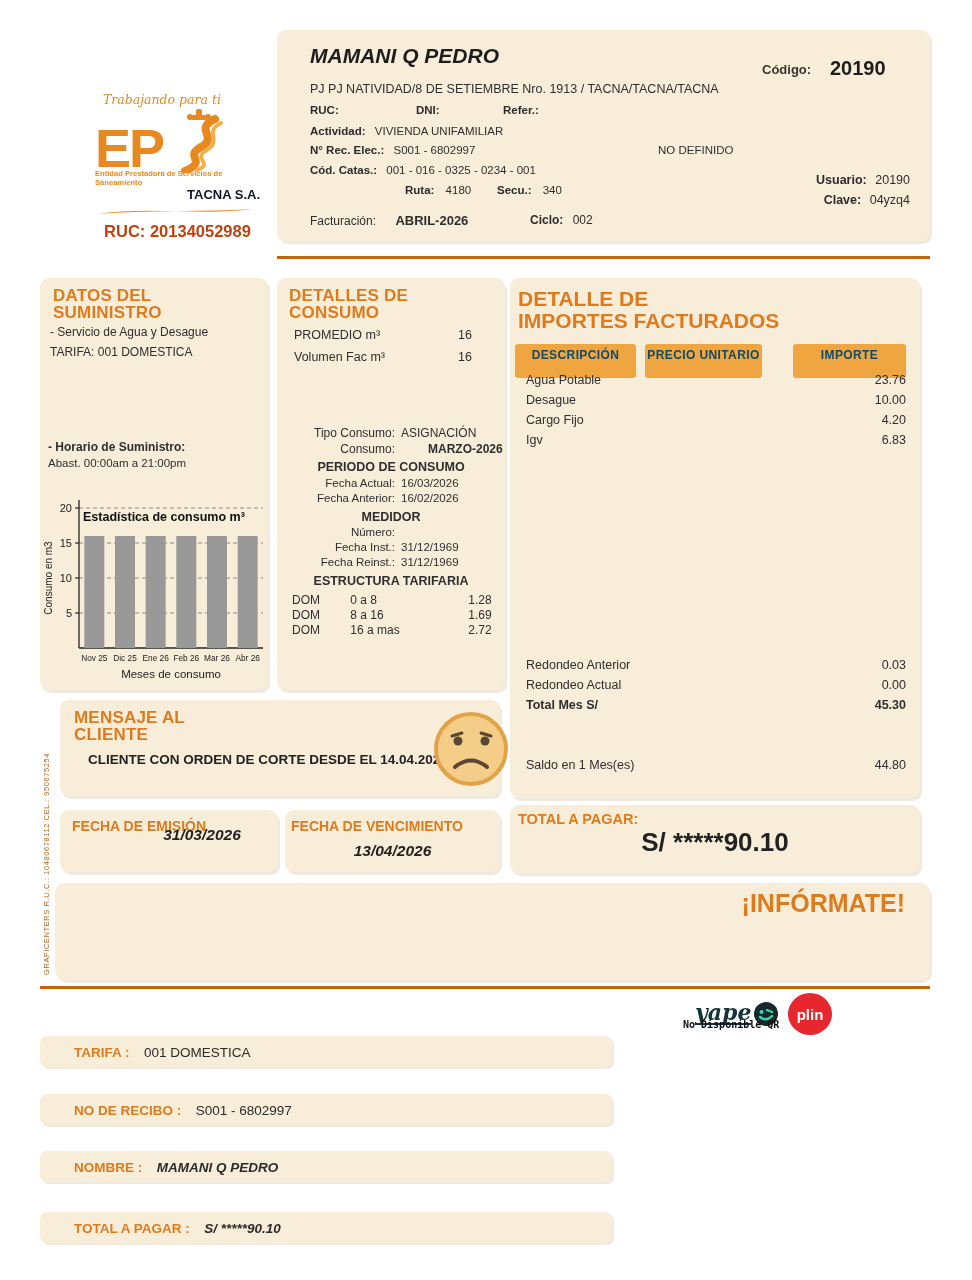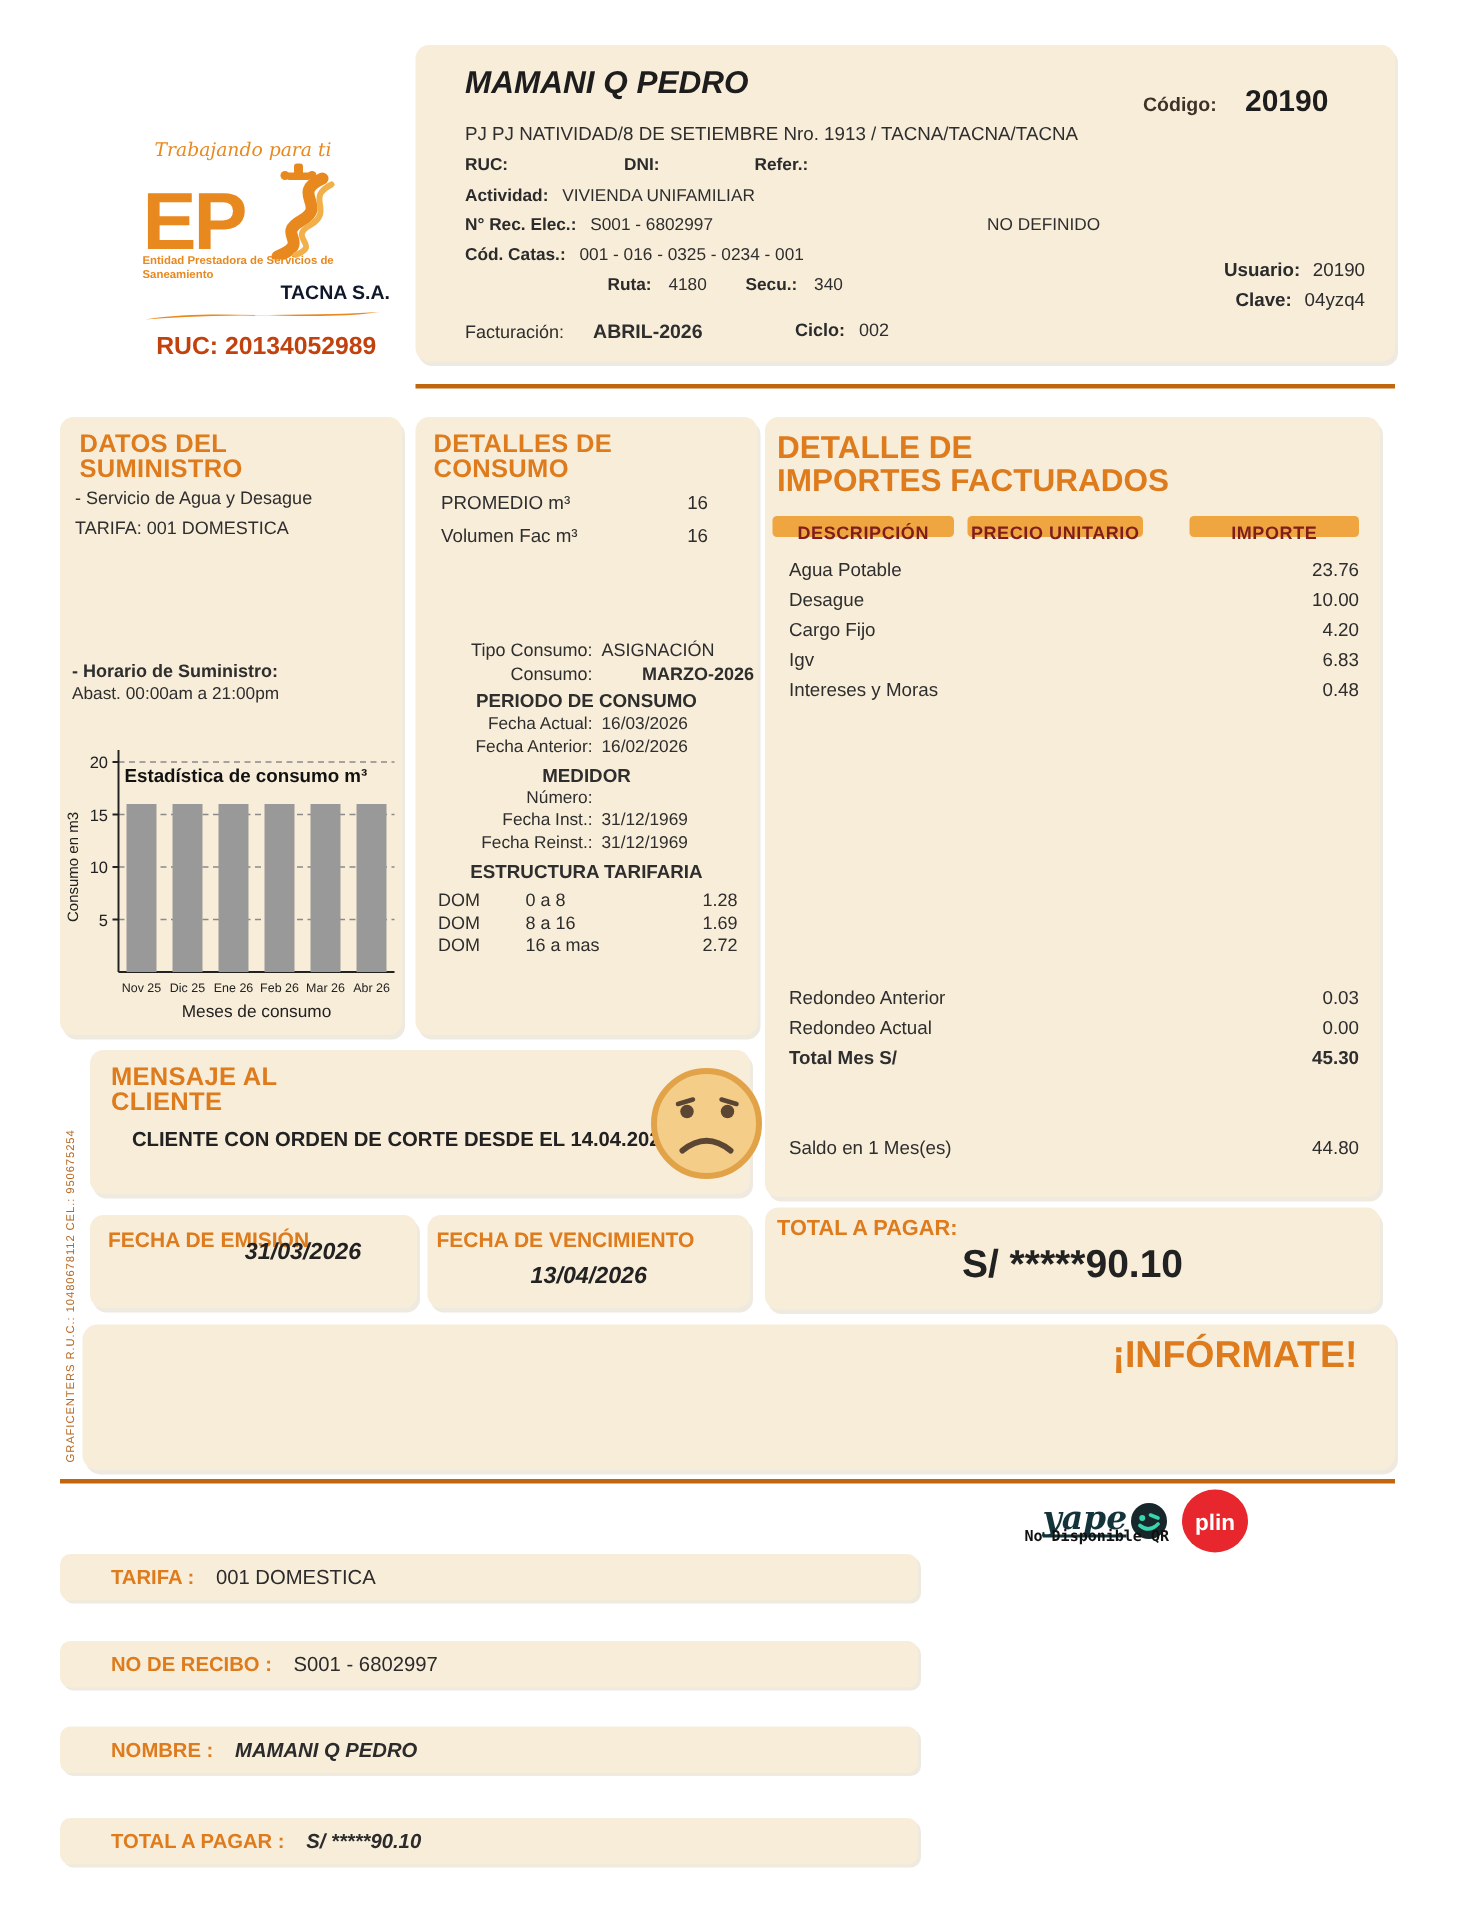--- a/index.html
+++ b/index.html
@@ -6,22 +6,22 @@
   .page{position:relative;width:972px;height:1280px;background:#ffffff;overflow:hidden;
         font-family:"Liberation Sans",sans-serif;color:#2e2e2e;}
   .panel{position:absolute;background:#f8edd9;border-radius:9px;box-shadow:2px 3px 0 rgba(190,170,130,.25);}
   .abs{position:absolute;}
   .sec-title{color:#dd7b1d;font-weight:bold;font-size:17px;line-height:1.02;letter-spacing:.2px;}
   .sec-title-lg{color:#dd7b1d;font-weight:bold;font-size:21px;line-height:1.05;}
   .lbl{font-weight:bold;color:#2b2b2b;}
   .sm{font-size:11.5px;}
   .row-line{position:absolute;white-space:nowrap;}
   .val-right{position:absolute;text-align:right;}
-  .chip{position:absolute;background:#efa640;border-radius:3px;color:#7f1d1d;font-weight:bold;
-        font-size:12px;text-align:center;line-height:23px;letter-spacing:.4px;height:14px;}
+  .chip{position:absolute;background:#efa640;border-radius:3px;color:#0c4a6e;font-weight:bold;
+        font-size:12px;text-align:center;line-height:23px;letter-spacing:.4px;height:34px;}
   .imp-row{position:absolute;left:526px;width:380px;font-size:12.5px;}
   .imp-row .a{float:left;}
   .imp-row .b{float:right;}
   .orange-rule{position:absolute;background:#c2660d;}
   .bottom-bar{position:absolute;left:40px;width:572px;height:31px;background:#f8edd9;
               border-radius:7px;box-shadow:2px 2px 0 rgba(190,170,130,.25);line-height:31px;white-space:nowrap;}
   .bottom-bar .k{color:#dd7b1d;font-weight:bold;font-size:13.5px;margin-left:34px;}
   .bottom-bar .v{color:#2b2b2b;font-size:13.5px;margin-left:10px;}
   .logo-acronym{font-weight:900;font-size:54px;color:#e8891f;letter-spacing:-2px;line-height:.9;}
   .side-rot{position:absolute;left:42px;top:975px;transform:rotate(-90deg);transform-origin:0 0;
@@ -201,24 +201,20 @@
         <span class="b">10.00</span>
       </div>
     <div class="imp-row" style="left:16px;top:135px;">
       <span class="a">Cargo Fijo</span>
         <span class="b">4.20</span>
       </div>
     <div class="imp-row" style="left:16px;top:155px;">
       <span class="a">Igv</span>
         <span class="b">6.83</span>
       </div>
-    <div class="imp-row" style="left:16px;top:175px;">
-      <span class="a">Intereses y Moras</span>
-        <span class="b">0.48</span>
-      </div>
 
     <div class="imp-row" style="left:16px;top:380px;">
       <span class="a">Redondeo Anterior</span>
         <span class="b">0.03</span>
       </div>
     <div class="imp-row" style="left:16px;top:400px;">
       <span class="a">Redondeo Actual</span>
         <span class="b">0.00</span>
       </div>
     <div class="imp-row" style="left:16px;top:420px;font-weight:bold;">

